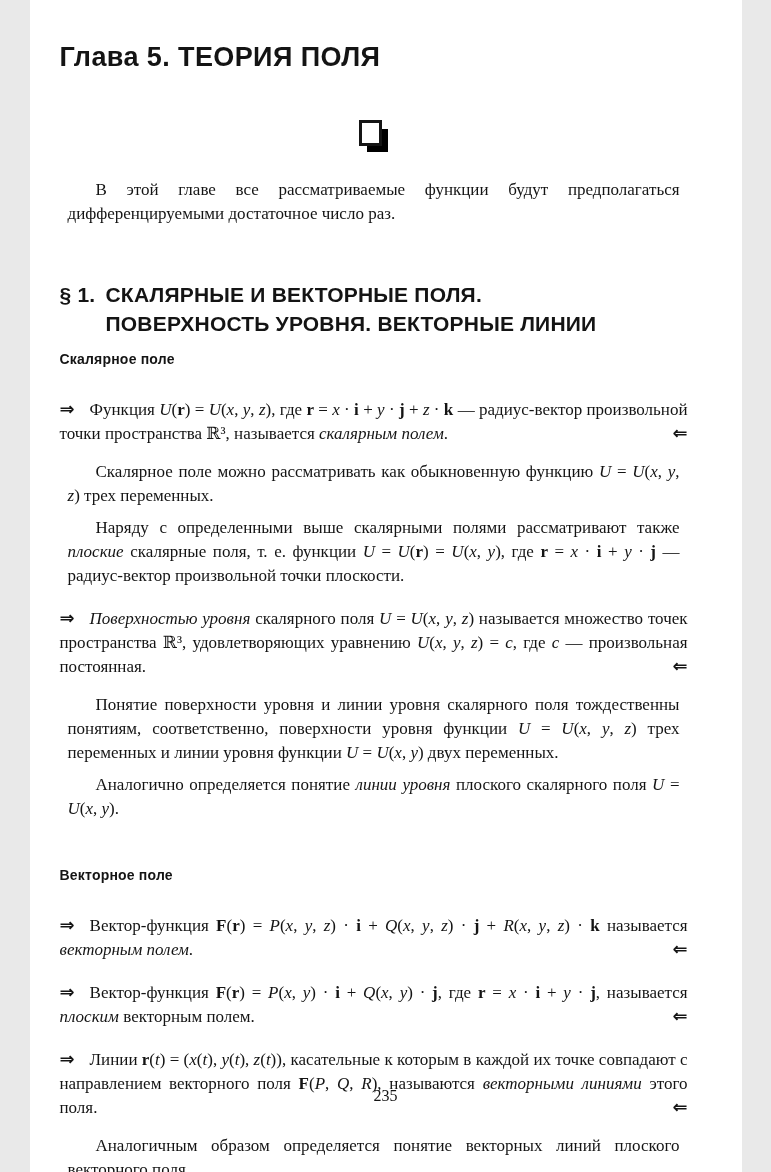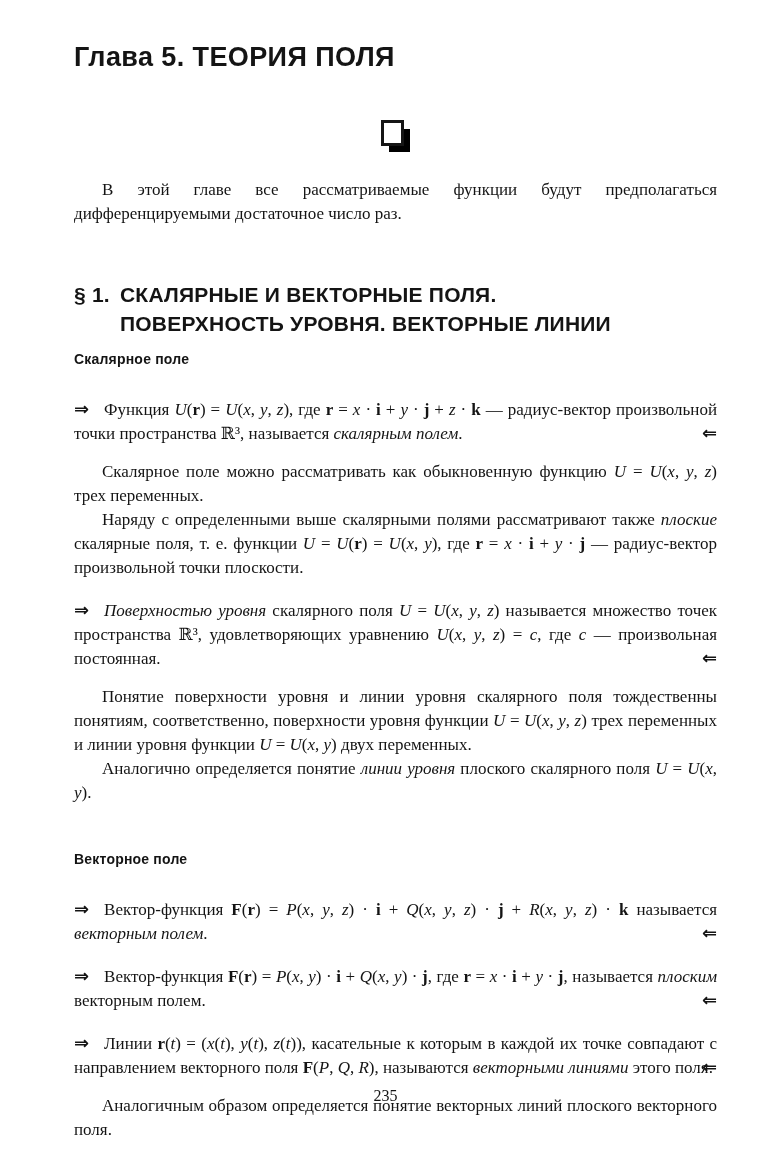--- a/index.html
+++ b/index.html
@@ -1,39 +1,39 @@
 <!DOCTYPE html>
 <html lang="ru"><head>
 <meta charset="utf-8">
 <style>
   html,body{margin:0;padding:0;background:#e9e9e9;}
   .page{
     position:relative;
-    width:771px;height:1172px;
+    width:712px;height:1172px;
     margin:0 auto;
     background:#ffffff;
     box-sizing:border-box;
-    padding:42px 54px 0 74px;
+    padding:42px 54px 0 30px;
     color:#141414;
     font-family:"Liberation Serif","DejaVu Serif","DejaVu Sans",serif;
     font-size:17px;line-height:24px;
     overflow:hidden;
   }
   
   .chapter-title{
     margin:0;
     font-family:"Liberation Sans","DejaVu Sans",sans-serif;
     font-weight:700;font-size:27px;line-height:30px;letter-spacing:.4px;
   }
   
   .ornament{position:relative;width:34px;height:36px;margin:48px auto 0;}
   .orn-shadow{position:absolute;left:10px;top:9px;width:21px;height:23px;background:#000;}
   .orn-face{position:absolute;left:2px;top:0;width:17px;height:20px;background:#fff;border:3px solid #151515;}
   
-  .para{margin:0;text-align:justify;text-indent:28px;}
+  .para{margin:8px;text-align:justify;text-indent:28px;}
   .intro{margin-top:22px;}
   .group{margin-top:14px;}
   
   .section-heading{
     display:flex;margin:54px 0 0;
     font-family:"Liberation Sans","DejaVu Sans",sans-serif;
     font-weight:700;font-size:21px;line-height:29px;letter-spacing:.2px;
   }
   .section-num{width:46px;flex:none;}
   .section-title{flex:1;}

